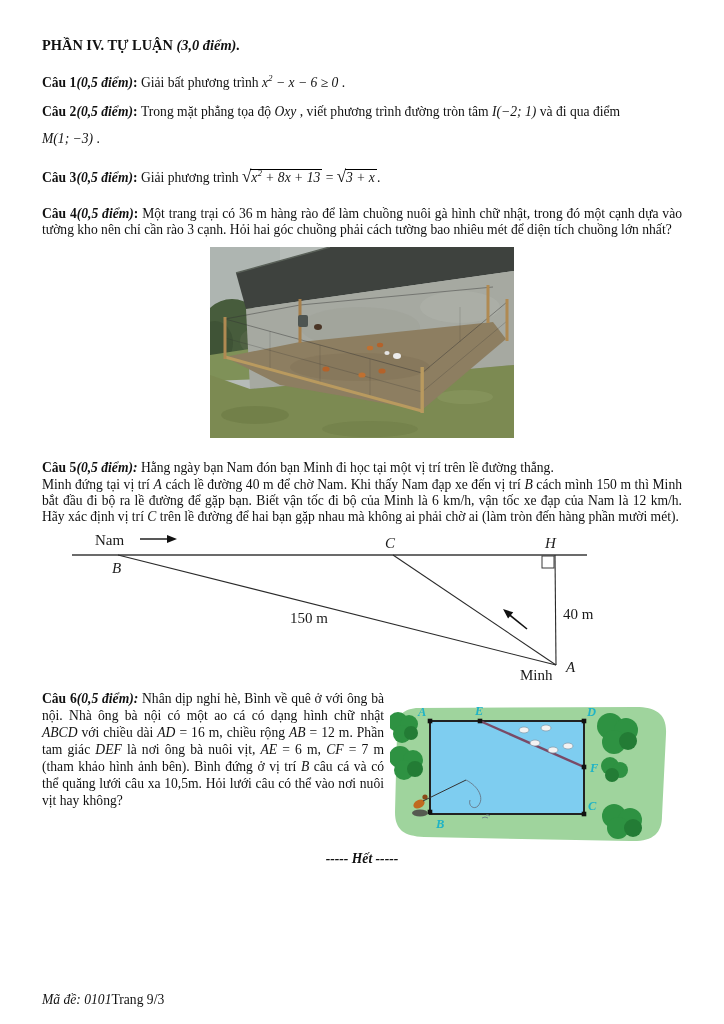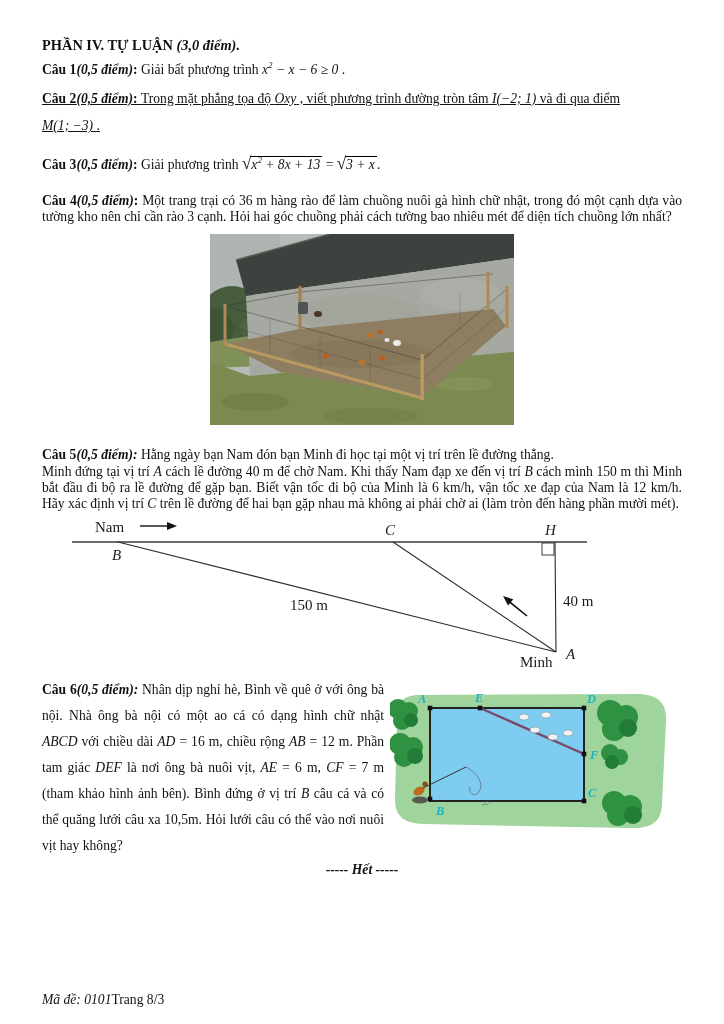--- a/index.html
+++ b/index.html
@@ -6,34 +6,34 @@
   .page{position:relative;width:724px;height:1024px;background:#ffffff;overflow:hidden;
         font-family:"Liberation Serif","DejaVu Serif",serif;font-size:13.6px;color:#111;}
   .content{position:absolute;left:42px;top:36px;width:640px;}
   .para{margin:0;line-height:16.2px;}
   .just{text-align:justify;}
   .b{font-weight:bold;}
   .bi{font-weight:bold;font-style:italic;}
   .i, .math{font-style:italic;}
   sup{font-size:9px;line-height:0;vertical-align:super;font-style:italic;}
   .hdr{margin:0 0 4px 0;font-size:14.4px;line-height:18px;}
-  .q1{margin-top:5px;line-height:22px;}
-  .q2{margin-top:4px;line-height:27px;text-decoration:underline;}
+  .q1{margin-top:18px;line-height:22px;}
+  .q2{margin-top:4px;line-height:27px;}
   .q3{margin-top:12px;line-height:25px;}
   .q4{margin-top:16px;}
   .q5{margin-top:22px;}
   .sqrt{white-space:nowrap;}
   .rsign{font-size:17px;font-style:normal;}
   .rad{display:inline-block;border-top:1.2px solid #000;padding:0 2px 0 1px;margin-left:-1px;line-height:15px;font-style:italic;}
   .photo{display:block;margin:9px auto 10px auto;}
   .roadsvg{display:block;margin:3px 0 0 18px;}
   .roadsvg text{font-family:"Liberation Serif","DejaVu Serif",serif;font-size:15px;fill:#1a1a1a;}
   .roadsvg text.it{font-style:italic;}
   .q6row{display:flex;margin-top:4px;}
-  .q6text{width:342px;margin:0;line-height:26px;text-align:justify;}
+  .q6text{width:342px;margin:0;line-height:17px;text-align:justify;}
   .pondwrap{width:292px;margin-left:6px;padding-top:4px;}
   .pondsvg text{font-family:"Liberation Serif","DejaVu Serif",serif;font-size:12.5px;font-weight:bold;font-style:italic;fill:var(--pond-label,#1fb3c6);}
   .closing{margin-top:2px;text-align:center;}
   .het{font-weight:bold;font-style:italic;margin:0;line-height:17px;}
   .note{font-style:italic;margin:0;line-height:18px;color:var(--note-blue,#1a1ab8);}
   .note .red{color:var(--note-red,#e01212);}
   .footer{position:absolute;left:42px;right:42px;bottom:16px;display:flex;line-height:16px;}
   .mades{font-style:italic;}
 </style>
 </head>
@@ -198,15 +198,15 @@
       </div>
     </div>
 
     <div class="closing">
       <p class="het">----- Hết -----</p>
     </div>
   </div>
 
   <div class="footer">
     <span class="mades">Mã đề: 0101</span>
-    <span>Trang 8/3</span>
+    <span>Trang 9/3</span>
   </div>
 </div>
 
 </body></html>

